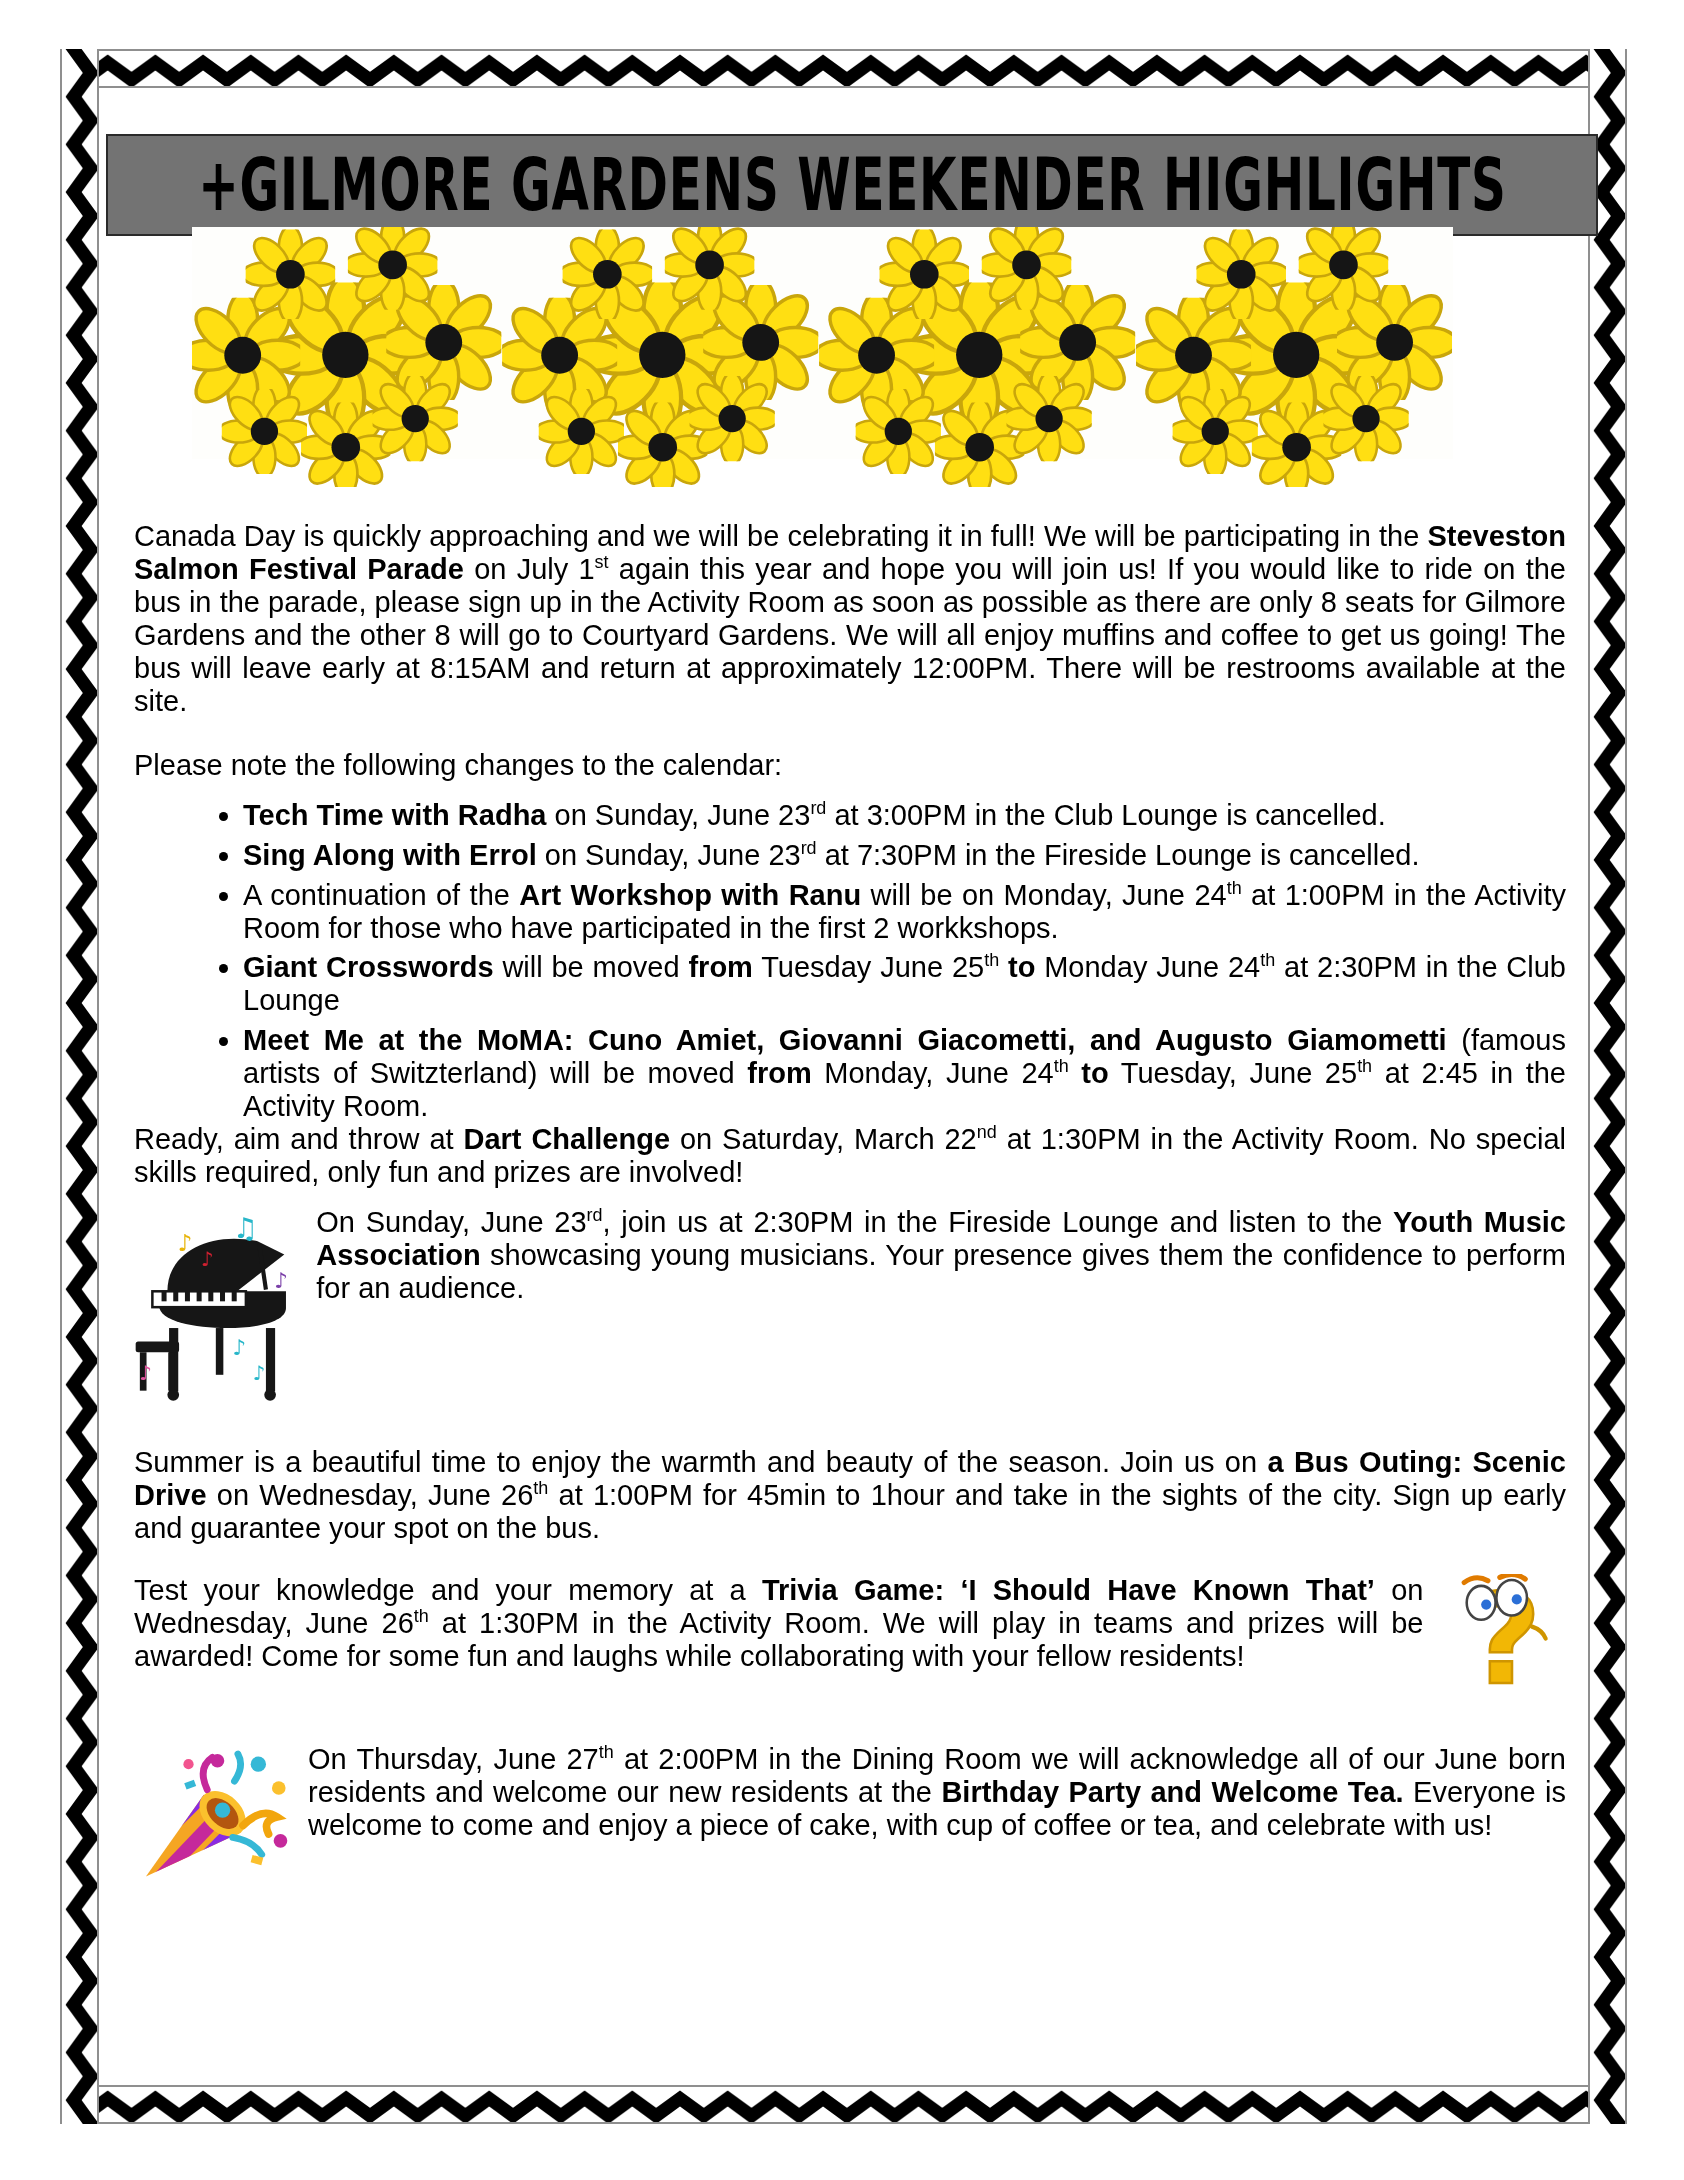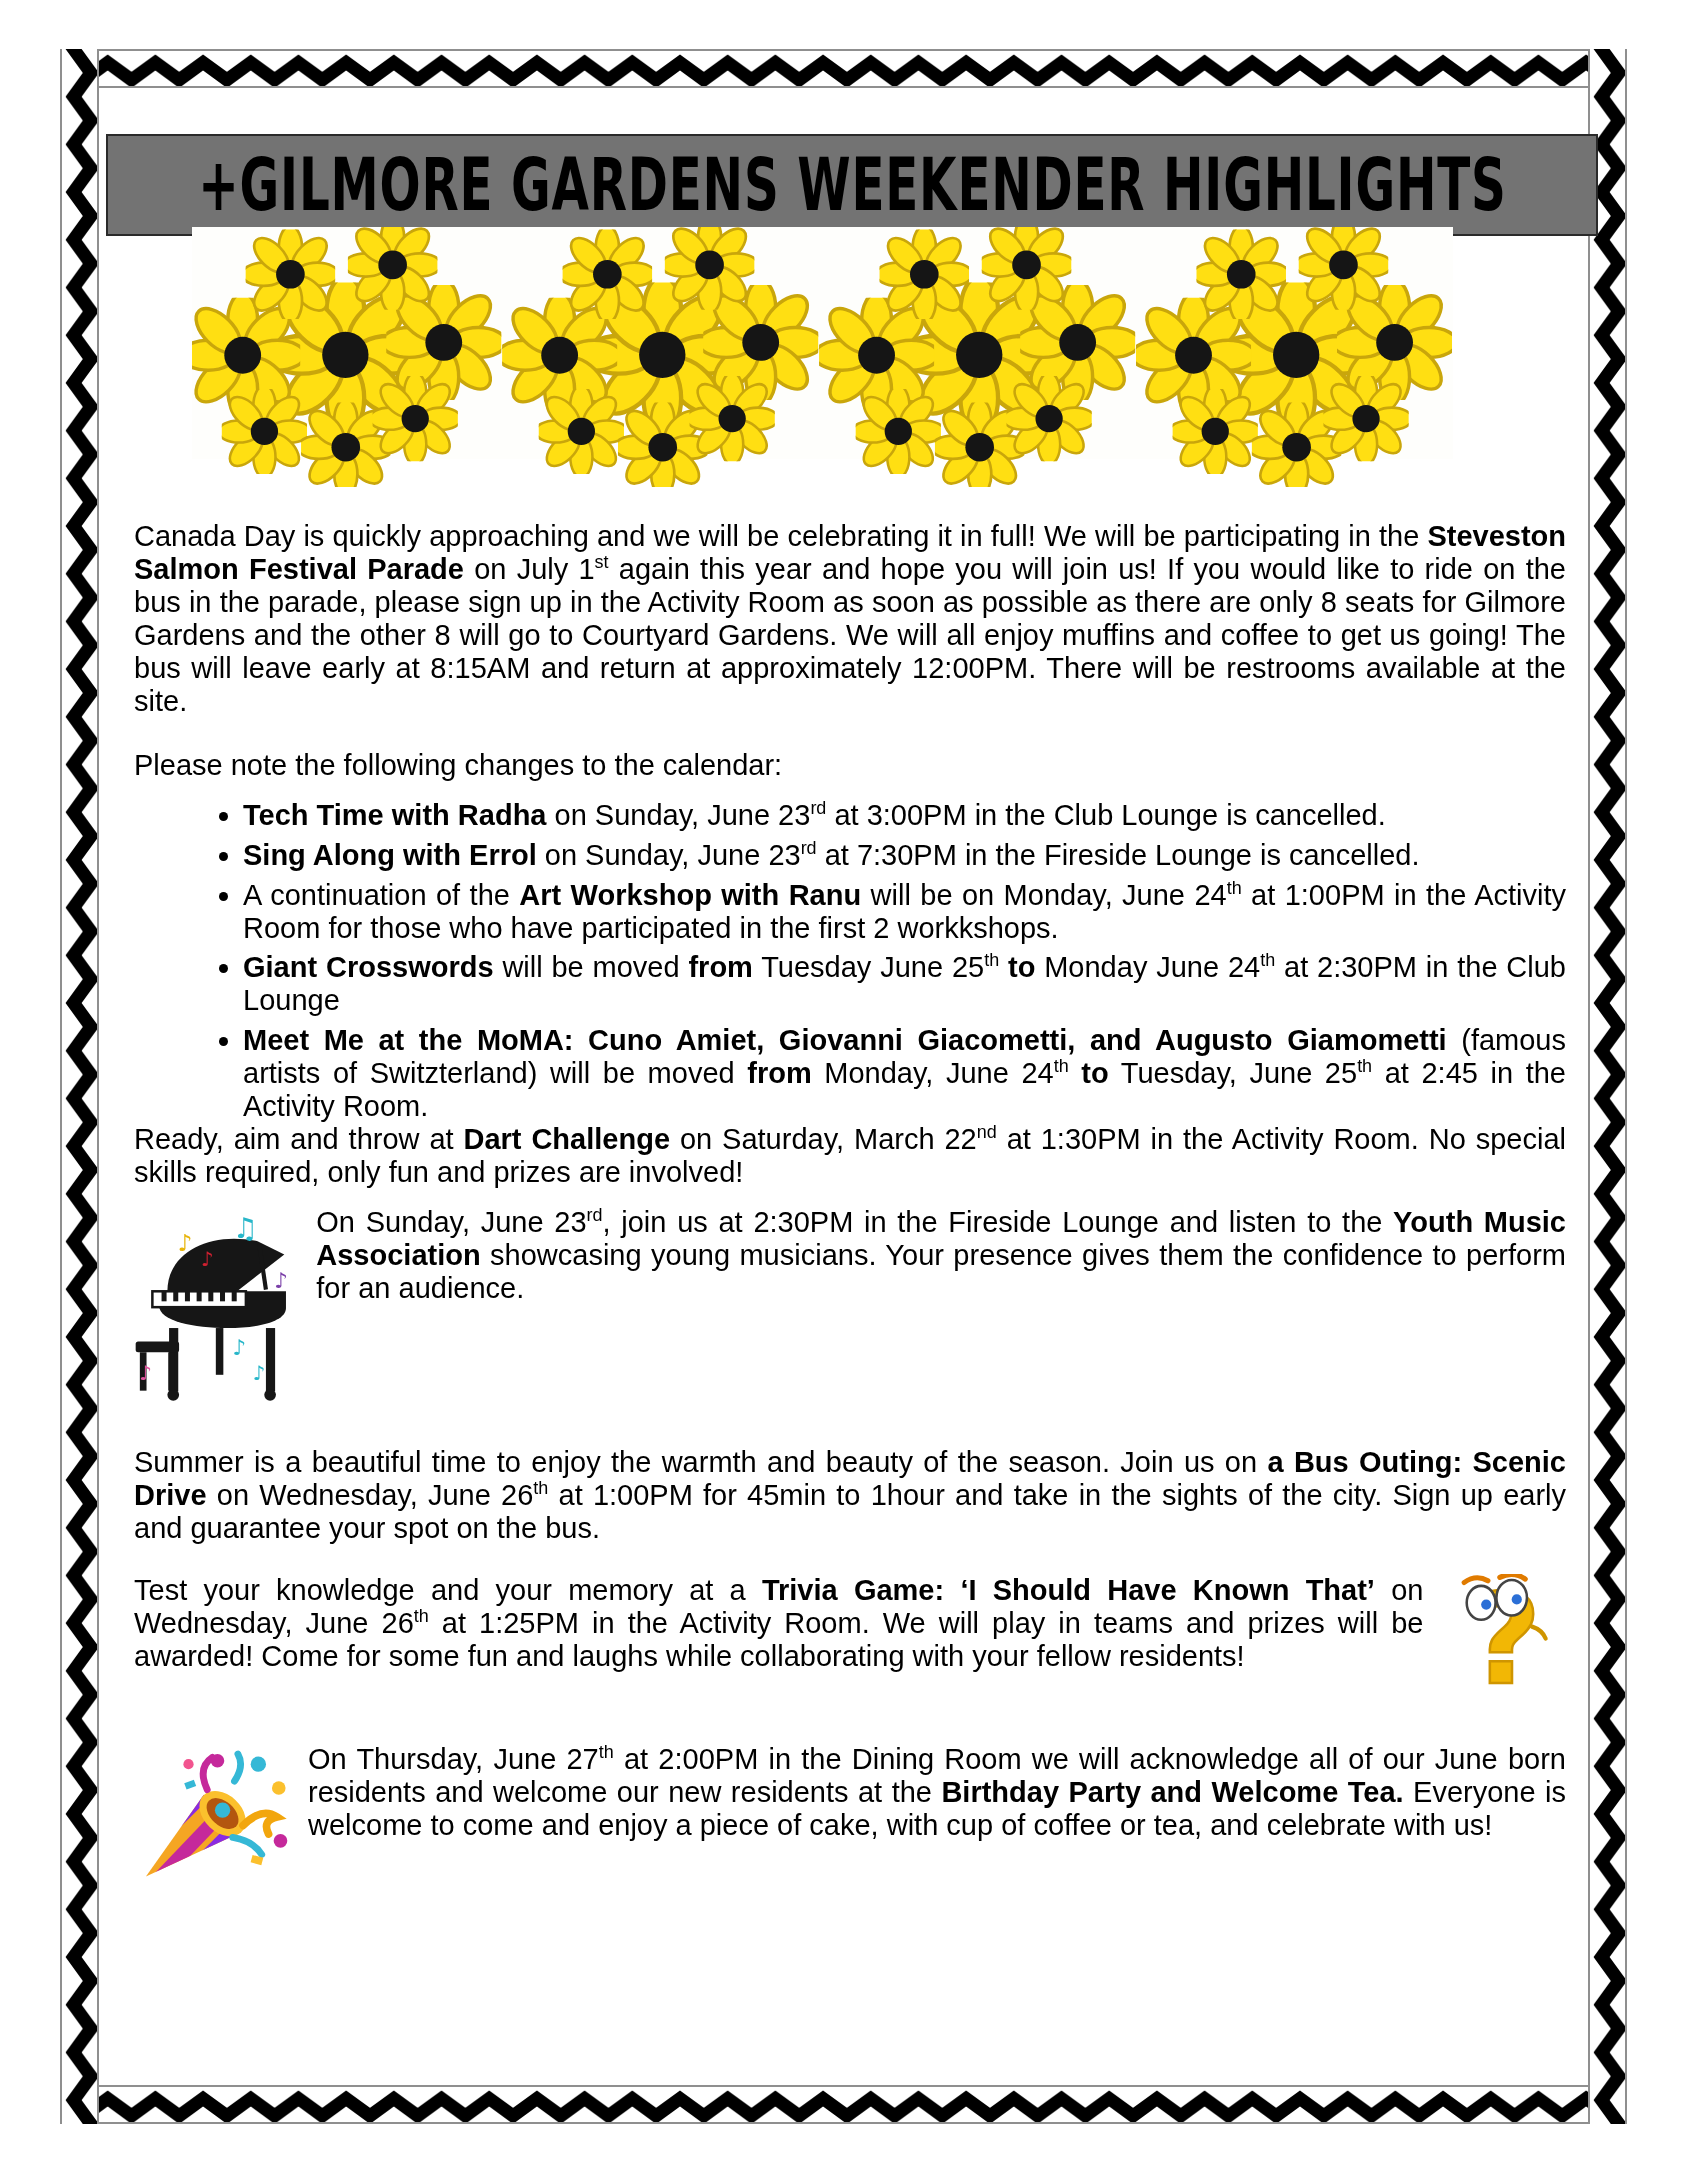--- a/index.html
+++ b/index.html
@@ -179,21 +179,21 @@
           <text x="80" y="128" font-size="148" font-weight="bold" text-anchor="middle" font-family="DejaVu Sans, sans-serif" fill="#f2b705" stroke="#cf9500" stroke-width="3">?</text>
           <ellipse cx="52" cy="34" rx="17" ry="20" fill="#fff" stroke="#444" stroke-width="3"></ellipse>
           <ellipse cx="88" cy="28" rx="18" ry="21" fill="#fff" stroke="#444" stroke-width="3"></ellipse>
           <circle cx="58" cy="36" r="6" fill="#2b6fd6"></circle>
           <circle cx="94" cy="30" r="6" fill="#2b6fd6"></circle>
           <path d="M32,10 Q46,0 60,8" fill="none" stroke="#e07b00" stroke-width="6" stroke-linecap="round"></path>
           <path d="M74,4 Q90,-4 104,6" fill="none" stroke="#e07b00" stroke-width="6" stroke-linecap="round"></path>
           <path d="M112,62 Q124,66 128,76" fill="none" stroke="#cf9500" stroke-width="5" stroke-linecap="round"></path>
         </svg>
       </div>
-      <p class="body-text"><span>Test your knowledge and your memory at a </span><span class="b">Trivia Game: ‘I Should Have Known That’</span><span> on Wednesday, June 26</span><sup>th</sup><span> at 1:25PM in the Activity Room. We will play in teams and prizes will be awarded!  Come for some fun and laughs while collaborating with your fellow residents!</span></p>
+      <p class="body-text"><span>Test your knowledge and your memory at a </span><span class="b">Trivia Game: ‘I Should Have Known That’</span><span> on Wednesday, June 26</span><sup>th</sup><span> at 1:30PM in the Activity Room. We will play in teams and prizes will be awarded!  Come for some fun and laughs while collaborating with your fellow residents!</span></p>
     </div>
 
     <div class="birthday-block">
       <div class="popper-float">
         <svg viewBox="0 0 182 164" width="155" height="140">
           <defs>
               <clipPath id="coneclip">
                 <polygon points="14,152 82,56 126,100"></polygon>
               </clipPath>
             </defs>

